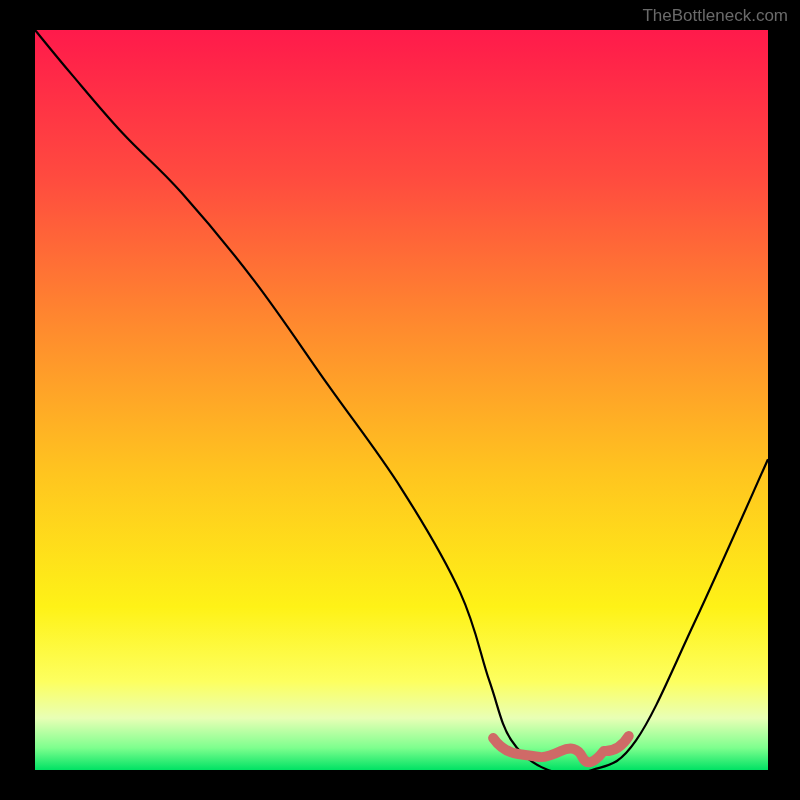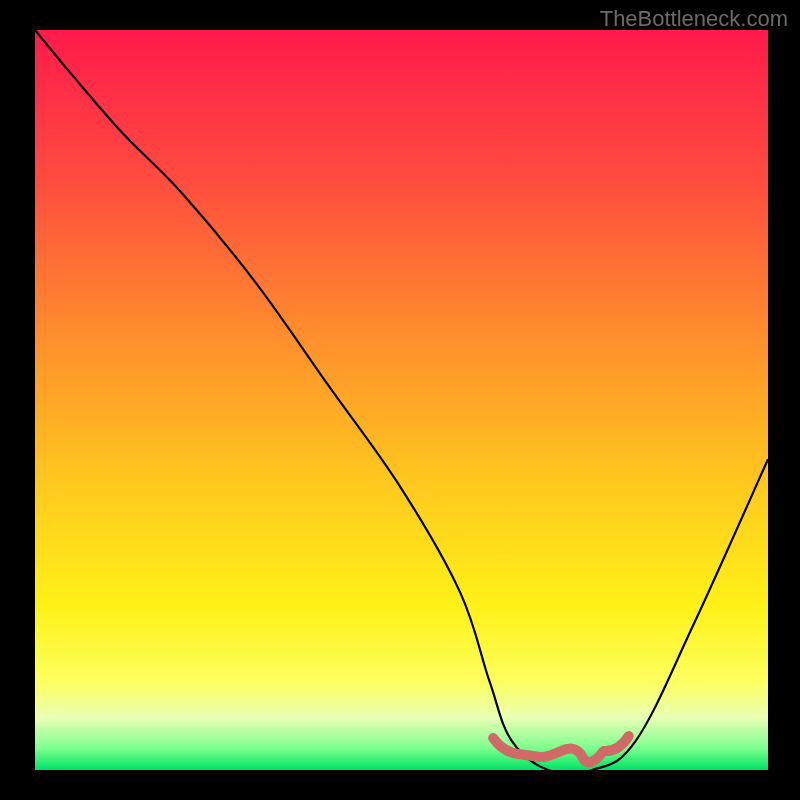--- a/index.html
+++ b/index.html
@@ -9,21 +9,21 @@
     width: 800px;
     height: 800px;
     position: relative;
     font-family: Arial, sans-serif;
   }
   .watermark {
     position: absolute;
     top: 6px;
     right: 12px;
     color: #6a6a6a;
-    font-size: 22px;
+    font-size: 17px;
     font-weight: 500;
     z-index: 10;
   }
   .plot-area {
     position: absolute;
     left: 35px;
     top: 30px;
     width: 733px;
     height: 740px;
   }

